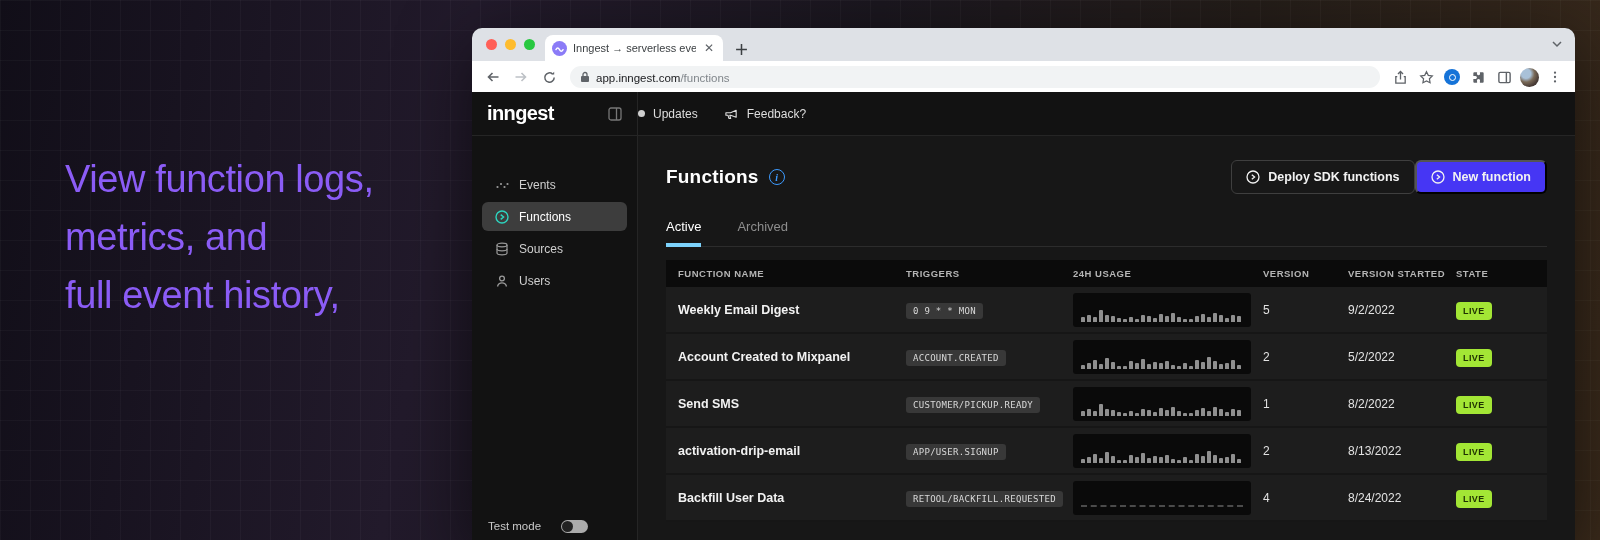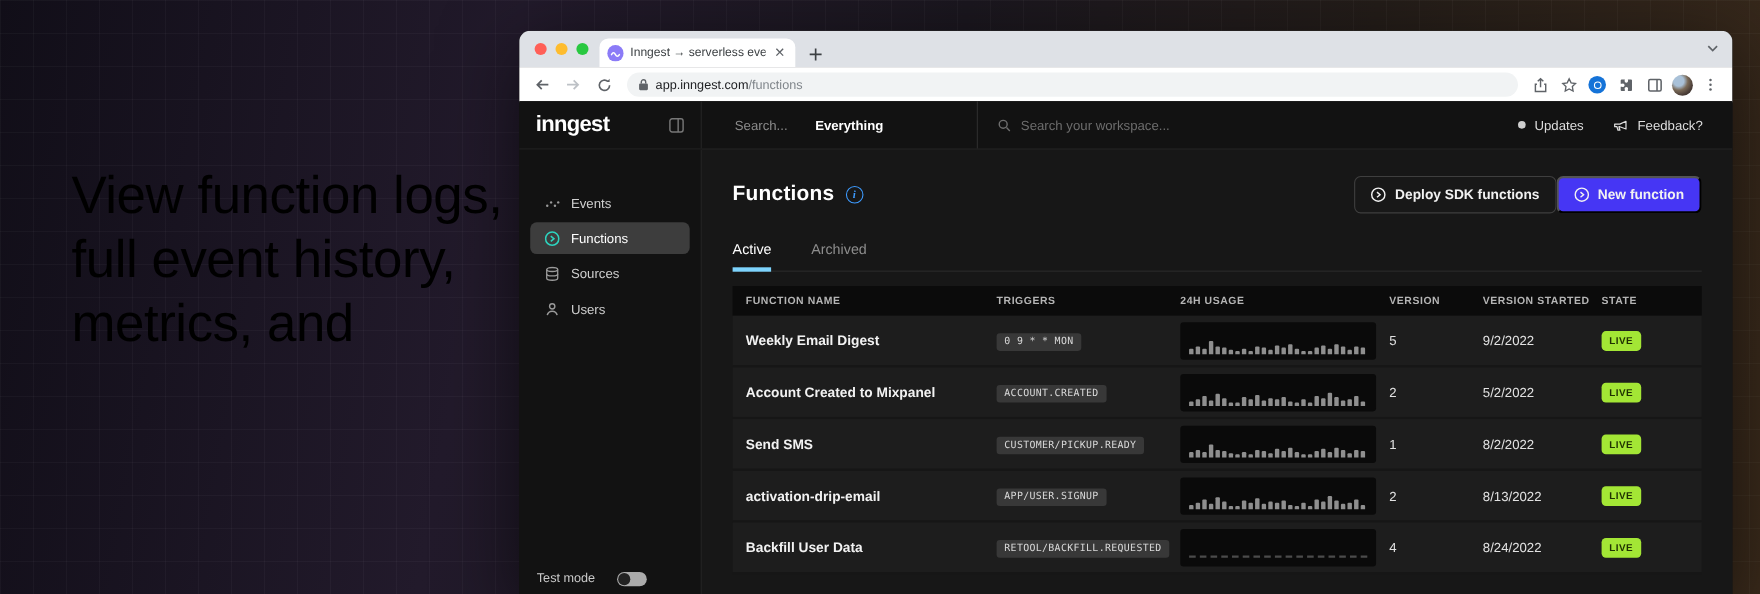--- a/index.html
+++ b/index.html
@@ -16,21 +16,21 @@
     background-image:
       linear-gradient(rgba(255,255,255,0.030) 1px, transparent 1px),
       linear-gradient(90deg, rgba(255,255,255,0.030) 1px, transparent 1px);
     background-size:30px 30px;
     pointer-events:none;
   }
 
   
   .hero { position:absolute; left:65px; top:150px; z-index:2; }
   .hero .line {
-    color:#000000; font-size:48px; line-height:58px; letter-spacing:-0.4px; font-weight:400;
+    color:#8b5cf6; font-size:38px; line-height:58px; letter-spacing:-0.4px; font-weight:400;
   }
 
   
   .window {
     position:absolute; left:472px; top:28px; right:25px; bottom:0; z-index:3;
     border-radius:10px 10px 0 0; overflow:hidden;
     box-shadow:0 18px 70px rgba(0,0,0,0.55);
     background:#171717;
   }
 
@@ -123,22 +123,22 @@
   .num { color:#e2e2e2; font-size:12px; }
   .live { display:inline-block; background:#a3e635; color:#1f3202; font-size:9px; font-weight:700; letter-spacing:0.4px;
     border-radius:4px; padding:4px 7px; justify-self:start; }
   svg { display:block; }
 </style>
 </head>
 <body>
 
 <div class="hero">
   <div class="line">View function logs,</div>
+  <div class="line">metrics, and</div>
   <div class="line">full event history,</div>
-  <div class="line">metrics, and</div>
 </div>
 
 <div class="window">
 
   <div class="tabstrip">
     <div class="lights">
       <span class="light red"></span>
       <span class="light yellow"></span>
       <span class="light green"></span>
     </div>
@@ -227,32 +227,20 @@
 
   <div class="app">
     <div class="app-topbar">
       <div class="logo-zone">
         <span class="wordmark">inngest</span>
         <span class="collapse-ic">
           <svg width="14" height="14" viewBox="0 0 14 14">
               <rect x="1" y="1" width="12" height="12" rx="2" stroke="currentColor" stroke-width="1.3" fill="none"></rect>
               <path d="M8.5 1v12" stroke="currentColor" stroke-width="1.3"></path>
             </svg>
-        </span>
-      </div>
-      <div class="search-zone">
-        <span class="search-label">Search...</span>
-        <span class="search-scope">Everything</span>
-        <span class="vdiv"></span>
-        <span class="ws-search">
-          <svg width="12" height="12" viewBox="0 0 12 12">
-              <circle cx="5" cy="5" r="3.6" stroke="currentColor" stroke-width="1.3" fill="none"></circle>
-              <path d="M8 8l3 3" stroke="currentColor" stroke-width="1.3"></path>
-            </svg>
-          <span>Search your workspace...</span>
         </span>
       </div>
       <div class="topbar-right">
         <span class="top-link">
           <span class="dot"></span>
           <span>Updates</span>
         </span>
         <span class="top-link">
           <svg width="15" height="14" viewBox="0 0 16 15" style="color:#dedede;">
               <path d="M2 6.2v2.6h2.2l1 3.4h1.9l-1-3.4h.9L13 11V3.5L7 6.2H2z" stroke="currentColor" stroke-width="1.2" fill="none" stroke-linejoin="round"></path>

